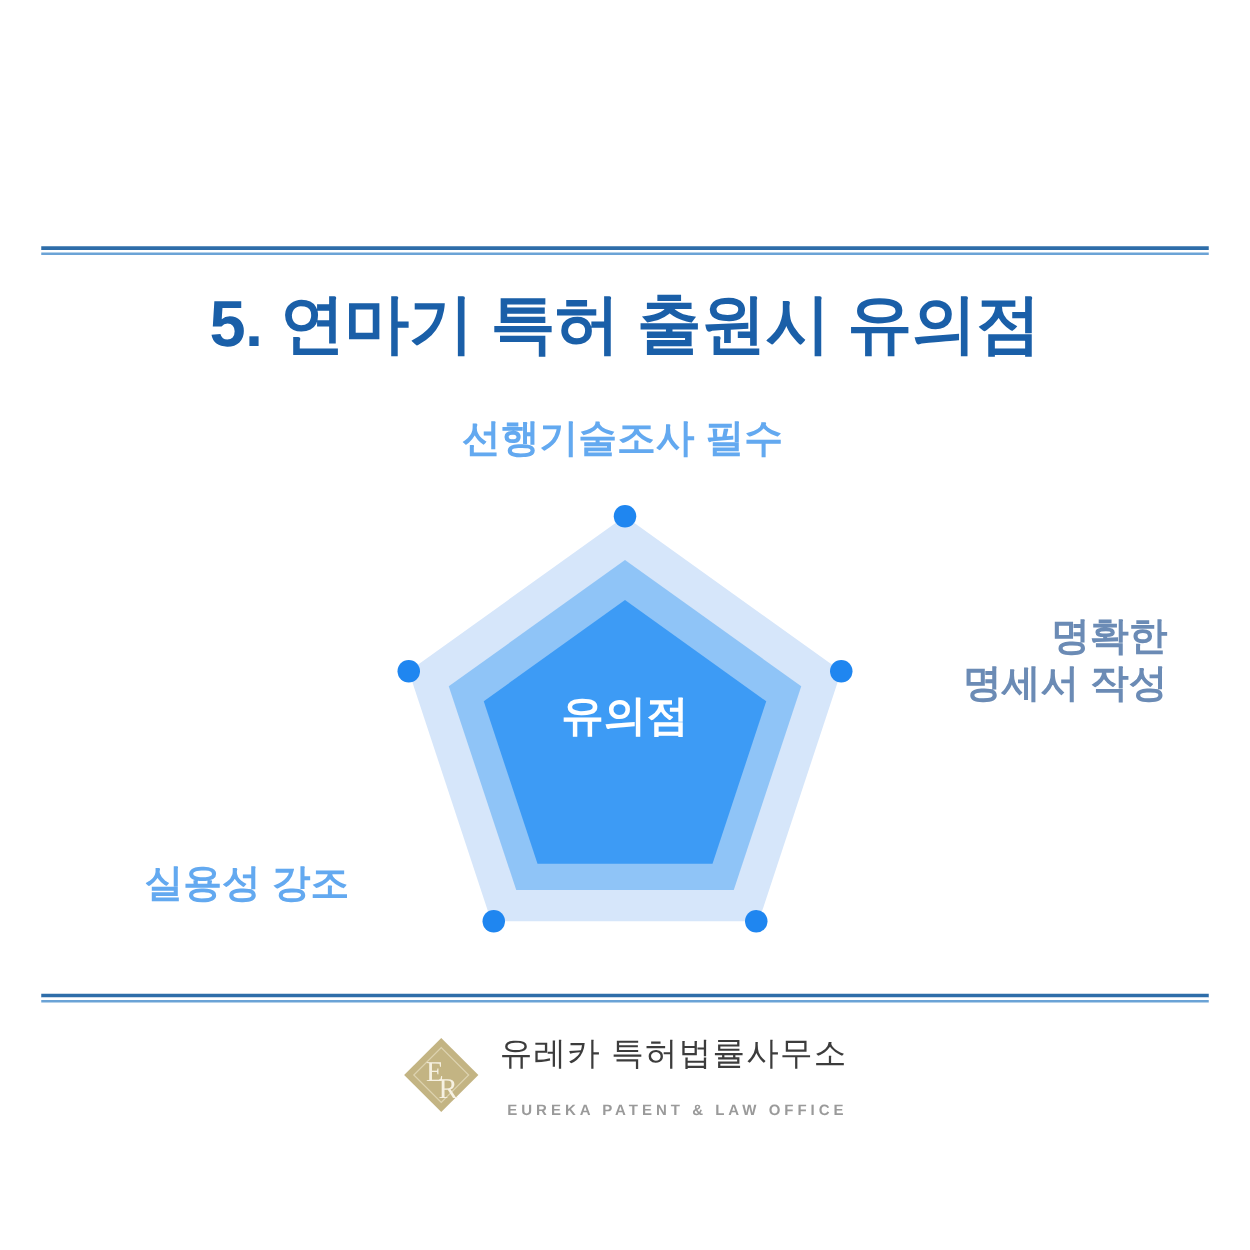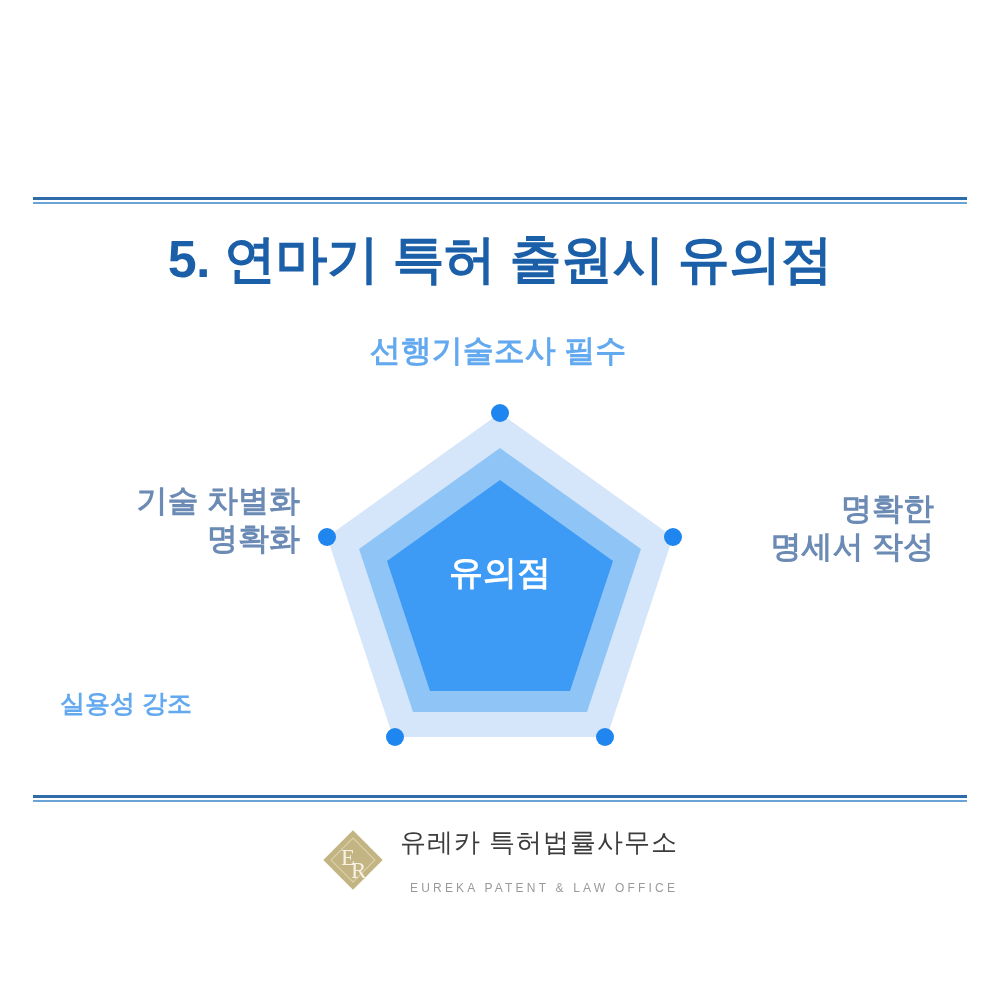--- a/index.html
+++ b/index.html
@@ -113,22 +113,22 @@
     top: 190px;
     width: 270px;
     text-align: right;
     font-size: 31px;
     color: #6b8bb5;
   }
   .lbl-bottom-left {
     left: 60px;
     top: 388px;
     width: 275px;
-    text-align: left;
-    font-size: 25px;
+    text-align: center;
+    font-size: 31px;
     color: #63a9f0;
   }
   .lbl-bottom-right {
     left: 668px;
     top: 388px;
     width: 300px;
     text-align: left;
     font-size: 31px;
     color: #4a9cf2;
   }
@@ -202,21 +202,21 @@
   .logo-ko {
     font-size: 26px;
     font-weight: 400;
     color: #3c3c3c;
     letter-spacing: 1px;
     white-space: nowrap;
   }
   .logo-en {
     margin-top: 21px;
     font-size: 12px;
-    font-weight: 400;
+    font-weight: 700;
     color: #9a9a9a;
     letter-spacing: 3.2px;
     white-space: nowrap;
   }
 </style>
 </head>
 <body>
 
 <div class="slide">
 
@@ -248,22 +248,20 @@
     <div class="center-label">유의점</div>
 
     <div class="node-label lbl-top">선행기술조사 필수</div>
 
     <div class="node-label lbl-right">명확한
 명세서 작성</div>
 
 
     <div class="node-label lbl-bottom-left">실용성 강조</div>
 
-    <div class="node-label lbl-left">기술 차별화
-명확화</div>
   </div>
 
   <div class="rule" id="rule-bottom">
     <div class="bar-thick"></div>
     <div class="bar-gap"></div>
     <div class="bar-thin"></div>
   </div>
 
   <div class="footer">
     <div class="logo-wrap">

